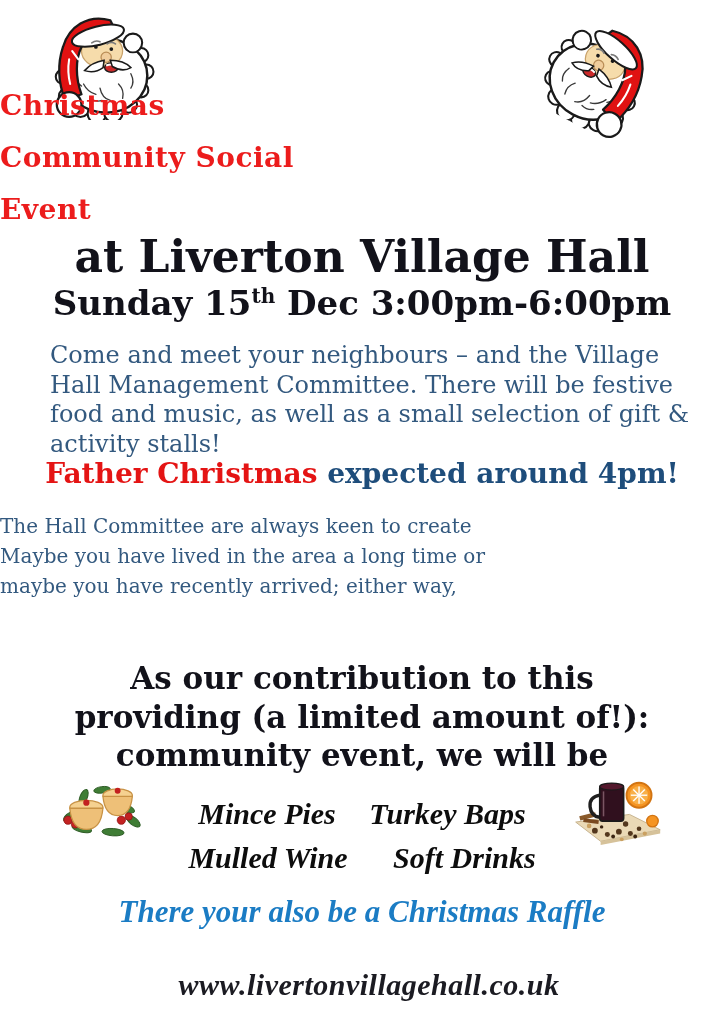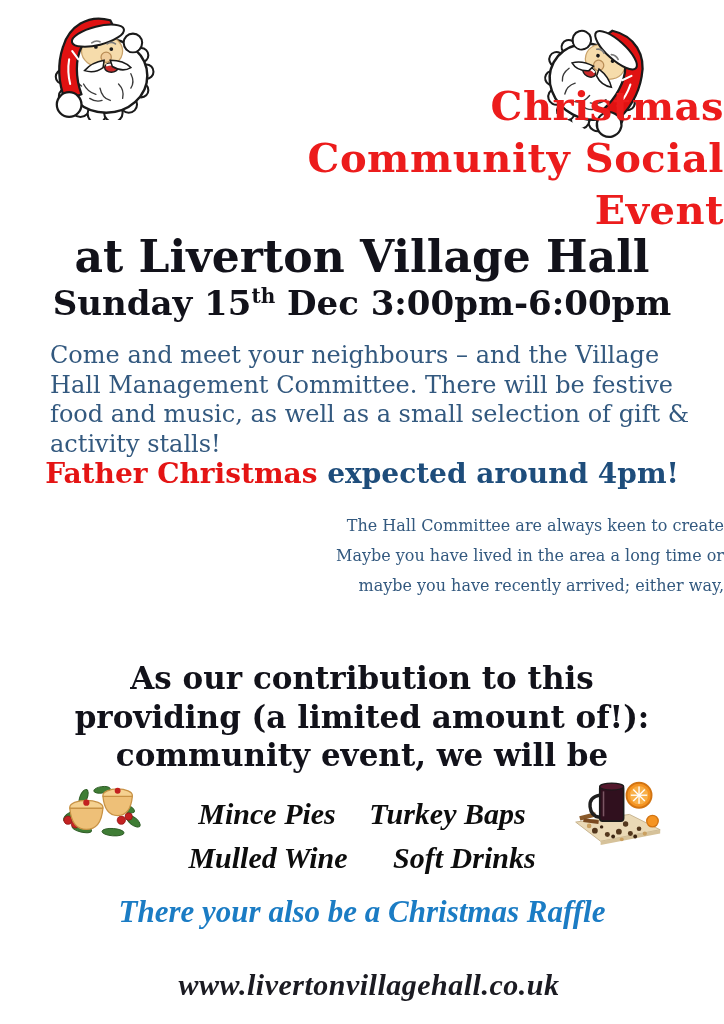--- a/index.html
+++ b/index.html
@@ -9,22 +9,22 @@
   }
   
   .santa{position:absolute;width:124px;height:108px;}
   .santa-left{left:38px;top:12px;}
   .santa-right{left:538px;top:22px;transform:scaleX(-1) rotate(-28deg);}
   .food-img{position:absolute;}
   .mince-img{left:56px;top:778px;width:92px;height:66px;}
   .wine-img{left:568px;top:776px;width:96px;height:72px;}
   
   .title{
-    position:absolute;top:80px;left:0;width:100%;text-align:right;
-    color:var(--title-red);font-weight:bold;font-size:40px;line-height:52px;
+    position:absolute;top:80px;left:0;width:100%;text-align:left;
+    color:var(--title-red);font-weight:bold;font-size:28px;line-height:52px;
     letter-spacing:.5px;
   }
   .venue{
     position:absolute;top:232px;left:0;width:100%;text-align:center;
     color:var(--heading-black);font-weight:bold;font-size:44px;line-height:50px;
   }
   .datetime{
     position:absolute;top:283px;left:0;width:100%;text-align:center;
     color:var(--heading-black);font-weight:bold;font-size:34px;line-height:40px;
   }
@@ -34,22 +34,22 @@
     color:var(--body-blue);font-size:24px;line-height:29.5px;
   }
   .intro div{white-space:nowrap;}
   .father{
     position:absolute;top:457px;left:0;width:100%;text-align:center;
     font-weight:bold;font-size:28px;line-height:34px;white-space:nowrap;
   }
   .father .fc-red{color:var(--fc-red);}
   .father .fc-blue{color:var(--navy-blue);margin-top:8px;}
   .community{
-    position:absolute;top:511px;left:0;width:100%;text-align:right;
-    color:var(--body-blue);font-size:16px;line-height:30.2px;
+    position:absolute;top:511px;left:0;width:100%;text-align:left;
+    color:var(--body-blue);font-size:20px;line-height:30.2px;
   }
   .community div{white-space:nowrap;}
   .contribution{
     position:absolute;top:659px;left:0;width:100%;text-align:center;
     color:var(--heading-black);font-weight:bold;font-size:31px;line-height:38.5px;
   }
   .contribution div{white-space:nowrap;}
   .menu-row{
     position:absolute;left:0;width:100%;text-align:center;
     color:#0d0d0d;font-weight:bold;font-style:italic;font-size:30px;line-height:36px;

